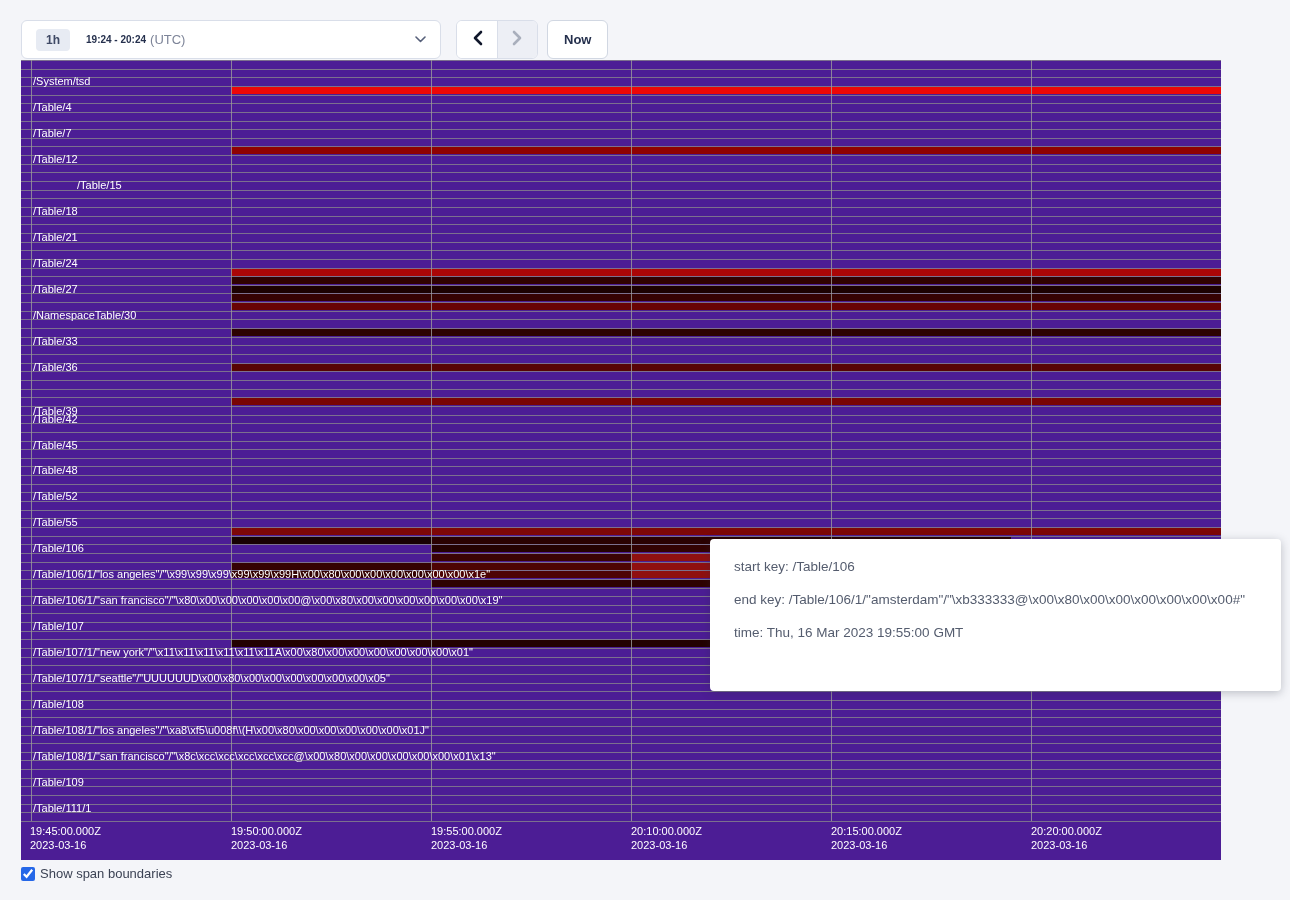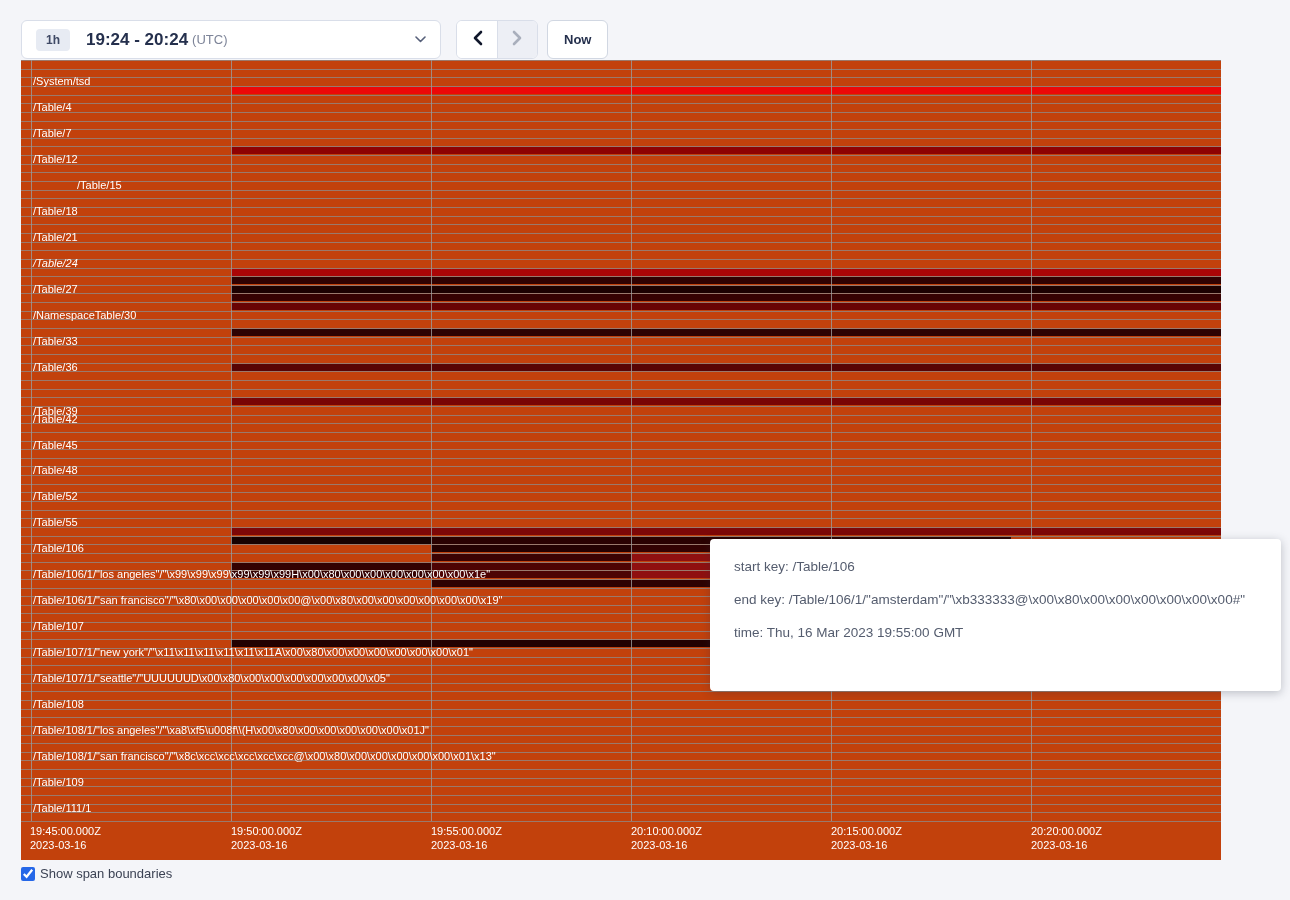--- a/index.html
+++ b/index.html
@@ -15,21 +15,21 @@
   .range-selector {
     width:420px; height:39px; background:#ffffff;
     border:1px solid #d9dee9; border-radius:6px;
     display:flex; align-items:center; padding:0 14px;
     cursor:pointer;
   }
   .range-badge {
     background:#e7ebf3; color:#3f4965; font-size:12px; font-weight:bold;
     padding:4px 10px; border-radius:4px; margin-right:16px;
   }
-  .range-text { font-size:17px; font-weight:bold; color:#25304d; }
+  .range-text { font-size:10px; font-weight:bold; color:#25304d; }
   .range-suffix { font-size:13px; font-weight:normal; color:#7d8498; margin-left:4px; }
   .range-caret { margin-left:auto; display:flex; align-items:center; }
 
   .nav-group {
     display:flex; margin-left:15px; border:1px solid #d9dee9; border-radius:6px;
     overflow:hidden; background:#fff; height:39px;
   }
   .nav-btn {
     width:40px; height:100%; display:flex; align-items:center; justify-content:center;
     background:#ffffff; border:none; cursor:pointer;
@@ -38,21 +38,21 @@
   .now-btn {
     margin-left:9px; height:39px; padding:0 16px;
     background:#ffffff; border:1px solid #d1d7e2; border-radius:6px;
     font-family:"Liberation Sans", sans-serif;
     font-size:13px; font-weight:bold; color:#25304d; cursor:pointer;
   }
 
   
   .heatmap {
     position:absolute; left:21px; top:60px; width:1200px; height:800px;
-    background:#c2410c; overflow:hidden;
+    background:#4c1d95; overflow:hidden;
   }
   .hline { position:absolute; left:0; width:1200px; height:1px; background:#8c8c8c; opacity:.75; }
   .vline { position:absolute; top:0; width:1px; height:761px; background:#9b9b9b; opacity:.8; }
   .bar { position:absolute; height:7px; }
   .span-label {
     position:absolute; left:12px; color:#ffffff; font-size:11px; line-height:11px;
     white-space:nowrap;
   }
   .axis-tick { position:absolute; top:764px; color:#ffffff; font-size:11px; line-height:14px; white-space:nowrap; }
 
@@ -236,21 +236,21 @@
       <div class="vline" style="left: 1010px; background: rgb(155, 155, 155);"></div>
     </div>
   <div id="labels-layer">
       <div class="span-label" style="top: 16.296px;">/System/tsd</div>
       <div class="span-label" style="top: 42.24px;">/Table/4</div>
       <div class="span-label" style="top: 68.184px;">/Table/7</div>
       <div class="span-label" style="top: 94.128px;">/Table/12</div>
       <div class="span-label" style="top: 120.072px; padding-left: 44px;">/Table/15</div>
       <div class="span-label" style="top: 146.016px;">/Table/18</div>
       <div class="span-label" style="top: 171.96px;">/Table/21</div>
-      <div class="span-label" style="top: 197.904px; font-style: italic;">/Table/24</div>
+      <div class="span-label" style="top: 197.904px;">/Table/24</div>
       <div class="span-label" style="top: 223.848px;">/Table/27</div>
       <div class="span-label" style="top: 249.792px;">/NamespaceTable/30</div>
       <div class="span-label" style="top: 275.736px;">/Table/33</div>
       <div class="span-label" style="top: 301.68px;">/Table/36</div>
       <div class="span-label" style="top: 346px;">/Table/39</div>
       <div class="span-label" style="top: 353.568px;">/Table/42</div>
       <div class="span-label" style="top: 379.512px;">/Table/45</div>
       <div class="span-label" style="top: 405.456px;">/Table/48</div>
       <div class="span-label" style="top: 431.4px;">/Table/52</div>
       <div class="span-label" style="top: 457.344px;">/Table/55</div>

